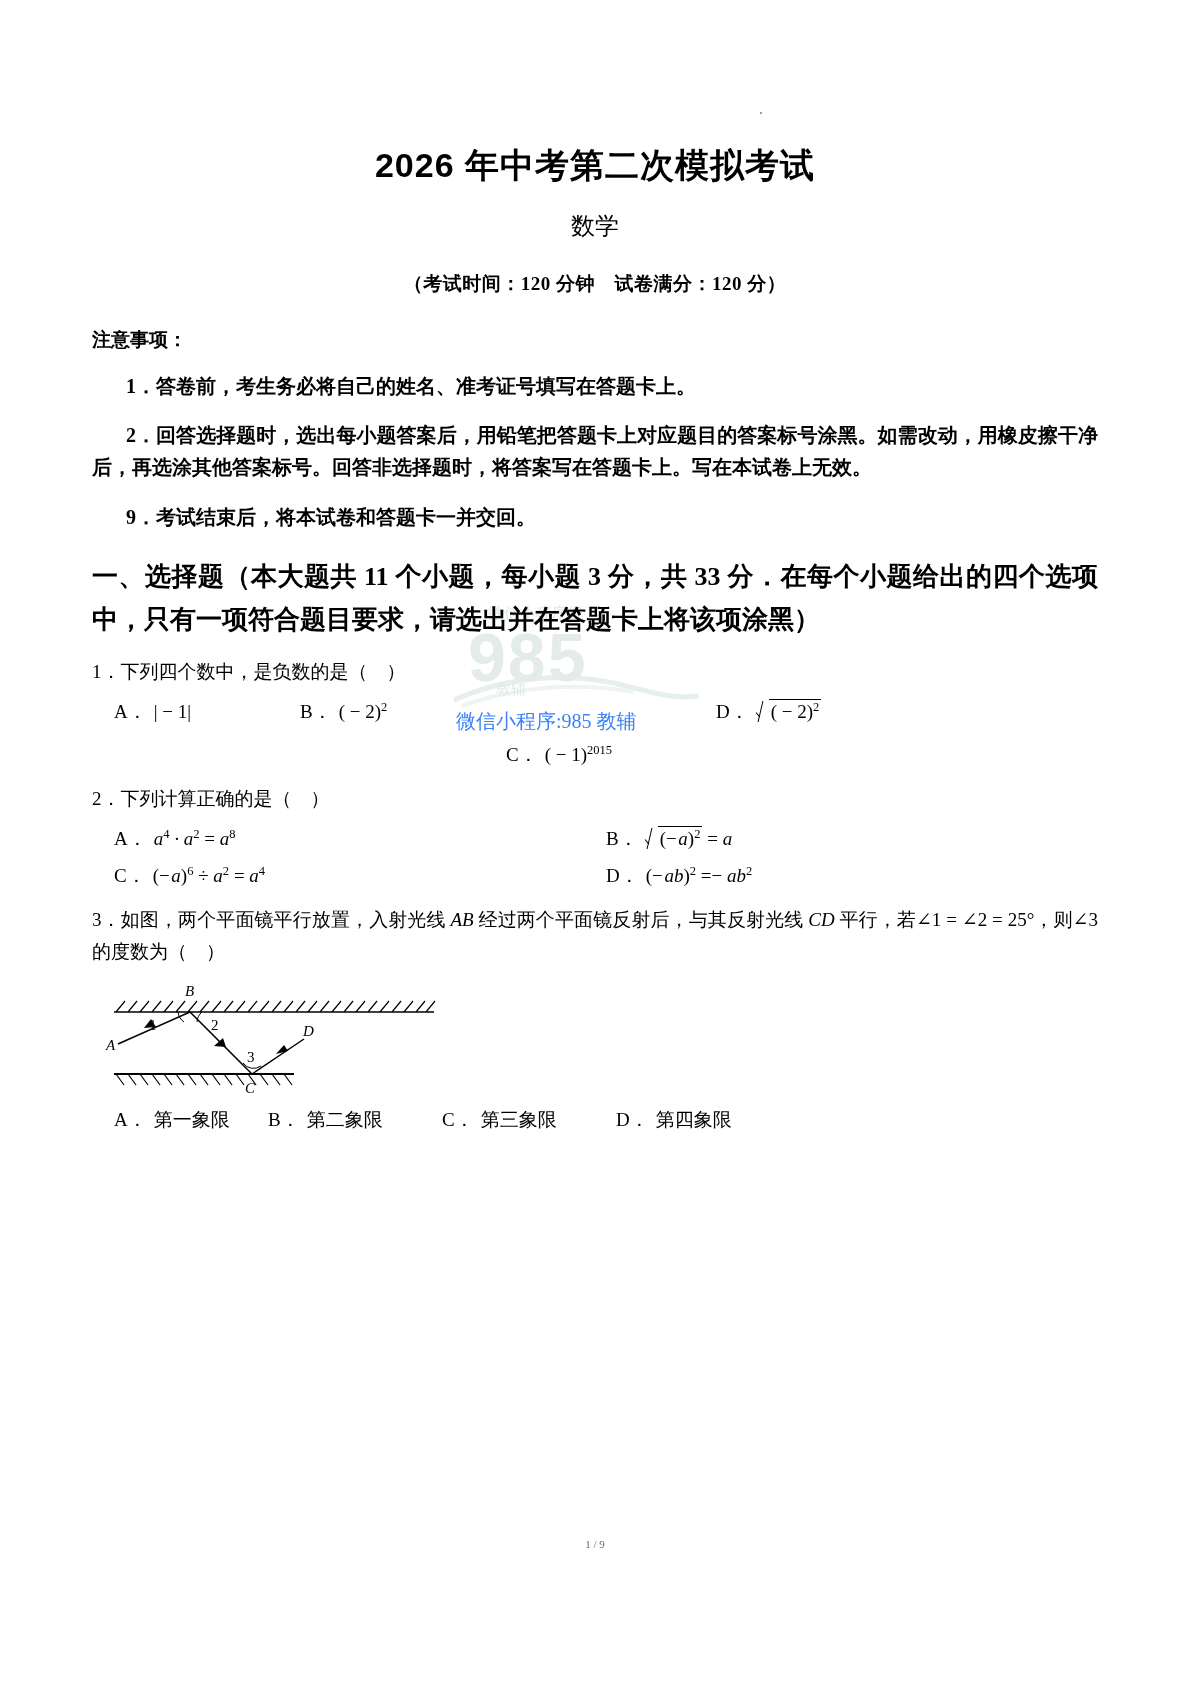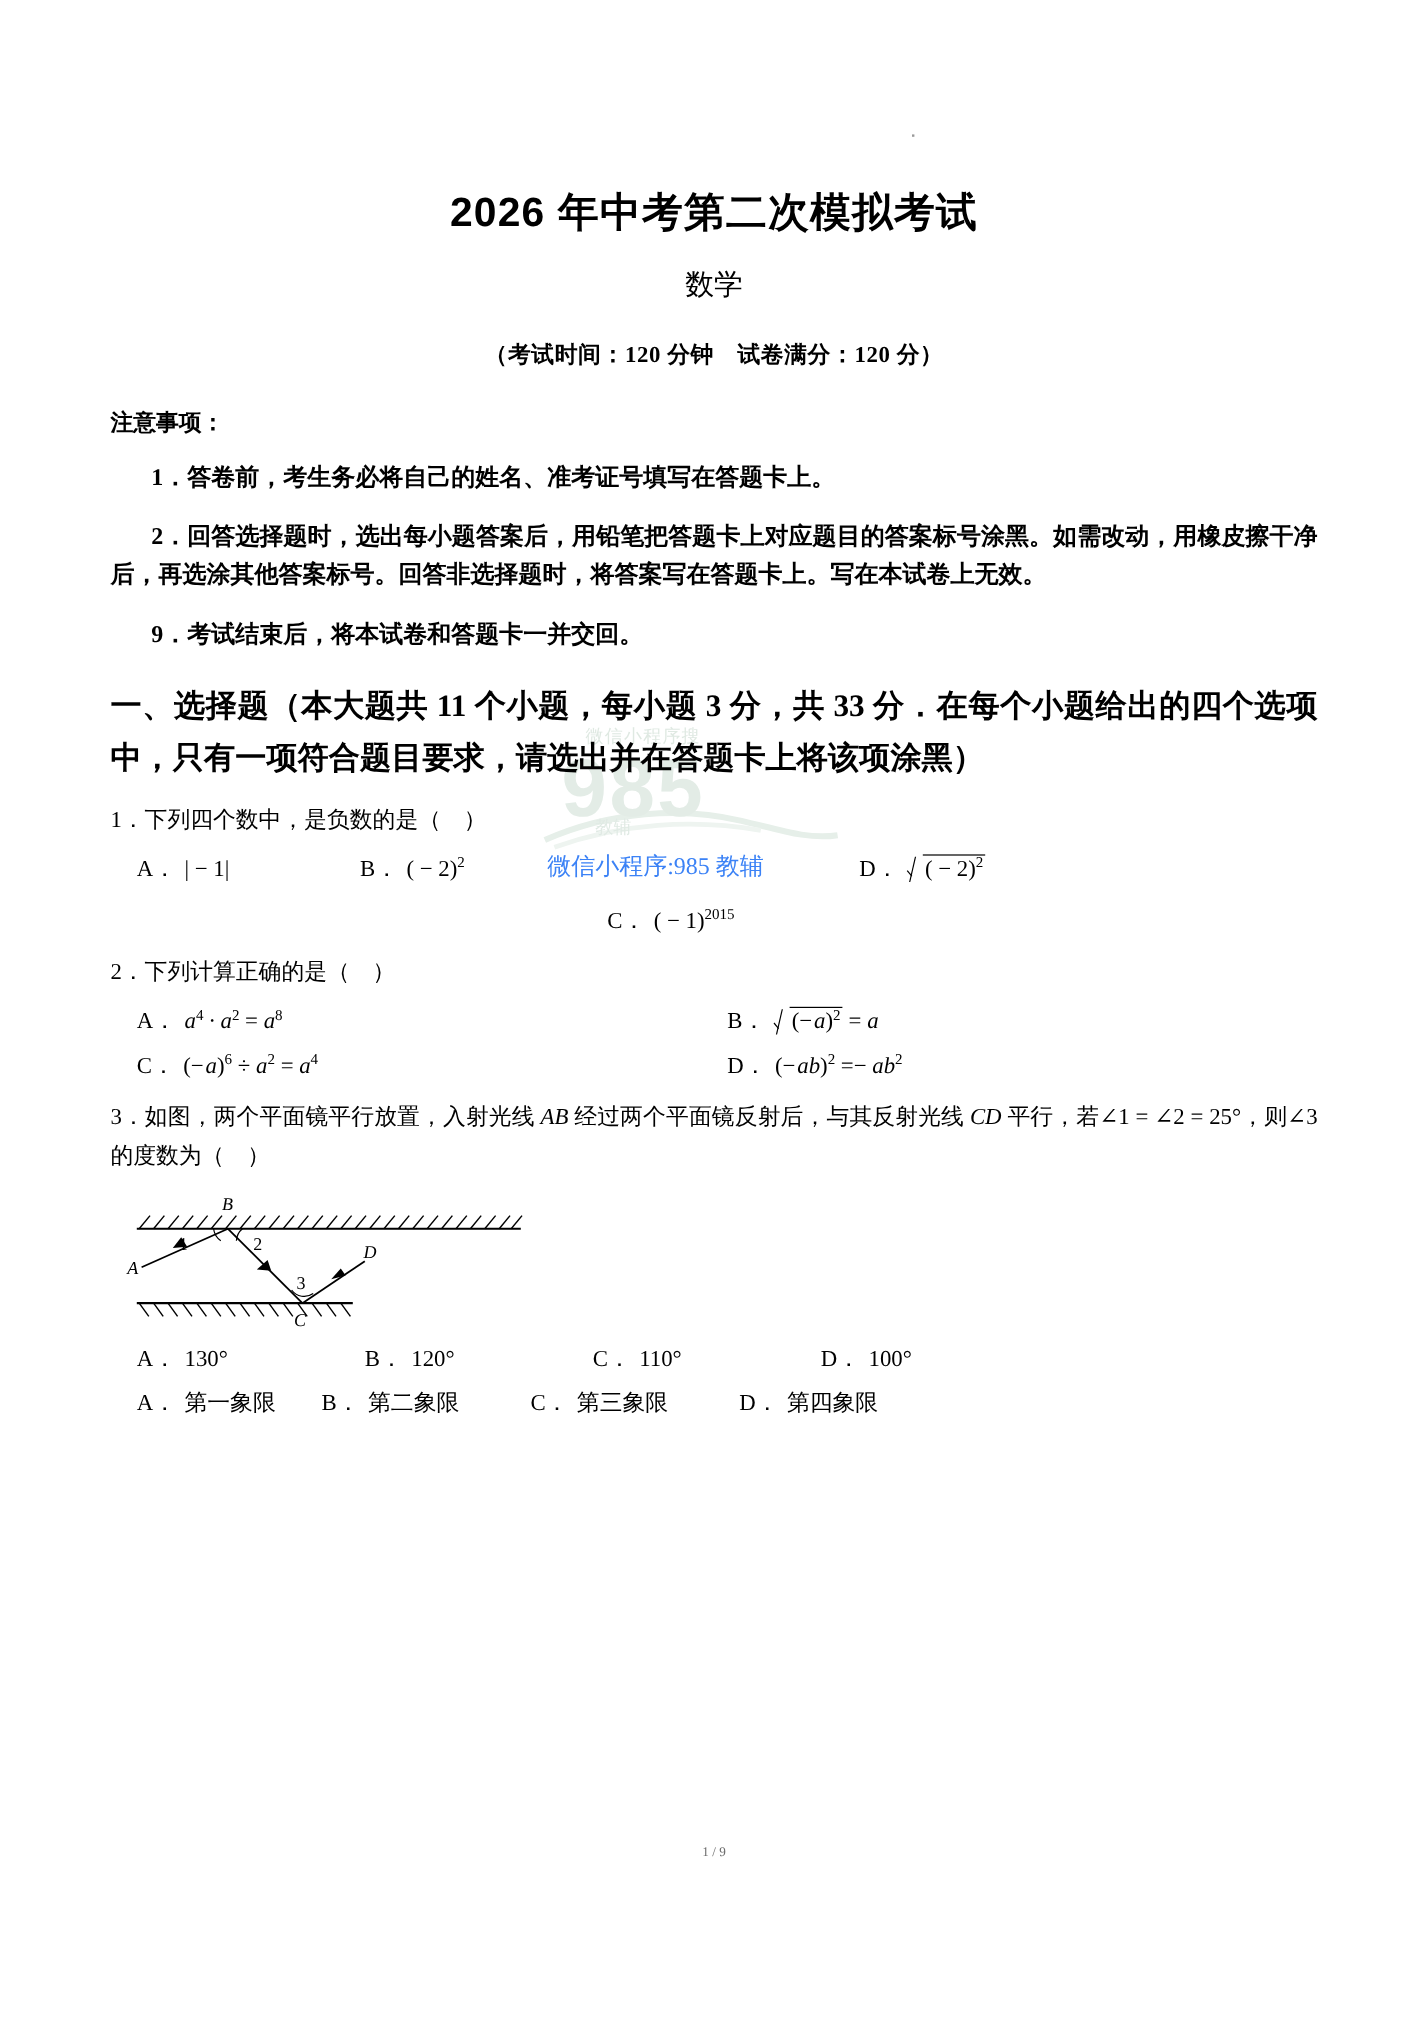--- a/index.html
+++ b/index.html
@@ -15,21 +15,21 @@
     position: relative;
     width: 1190px;
     height: 1683px;
     margin: 0 auto;
     background: #ffffff;
     overflow: hidden;
   }
   .content {
     position: absolute;
     left: 92px;
-    top: 12px;
+    top: 0;
     width: 1006px;
   }
 
   
   .watermark {
     position: absolute;
     left: 440px;
     top: 604px;
     width: 300px;
     height: 140px;
@@ -384,48 +384,34 @@
         <text x="81" y="18" font-family="Liberation Serif, serif" font-size="15" font-style="italic">B</text>
         <text x="2" y="72" font-family="Liberation Serif, serif" font-size="15" font-style="italic">A</text>
         <text x="141" y="115" font-family="Liberation Serif, serif" font-size="15" font-style="italic">C</text>
         <text x="199" y="58" font-family="Liberation Serif, serif" font-size="15" font-style="italic">D</text>
         <text x="45" y="52" font-family="Liberation Serif, serif" font-size="15">1</text>
         <text x="107" y="52" font-family="Liberation Serif, serif" font-size="15">2</text>
         <text x="143" y="84" font-family="Liberation Serif, serif" font-size="15">3</text>
       </svg>
     </div>
 
-    <div class="opts opts-q3">
-      <div class="opt">
-        <span class="opt-lbl">A．</span><span>130°</span>
-      </div>
-      <div class="opt">
-        <span class="opt-lbl">B．</span><span>120°</span>
-      </div>
-      <div class="opt">
-        <span class="opt-lbl">C．</span><span>110°</span>
-      </div>
-      <div class="opt">
-        <span class="opt-lbl">D．</span><span>100°</span>
+
+    <div class="opts opts-q4">
+      <div class="opt">
+        <span class="opt-lbl">A．</span><span>第一象限</span>
+      </div>
+      <div class="opt">
+        <span class="opt-lbl">B．</span><span>第二象限</span>
+      </div>
+      <div class="opt">
+        <span class="opt-lbl">C．</span><span>第三象限</span>
+      </div>
+      <div class="opt">
+        <span class="opt-lbl">D．</span><span>第四象限</span>
       </div>
     </div>
 
-    <div class="opts opts-q4">
-      <div class="opt">
-        <span class="opt-lbl">A．</span><span>第一象限</span>
-      </div>
-      <div class="opt">
-        <span class="opt-lbl">B．</span><span>第二象限</span>
-      </div>
-      <div class="opt">
-        <span class="opt-lbl">C．</span><span>第三象限</span>
-      </div>
-      <div class="opt">
-        <span class="opt-lbl">D．</span><span>第四象限</span>
-      </div>
-    </div>
-
 
   </div>
 
   <div class="footer">1 / 9</div>
 
 </div>
 
 </body></html>

